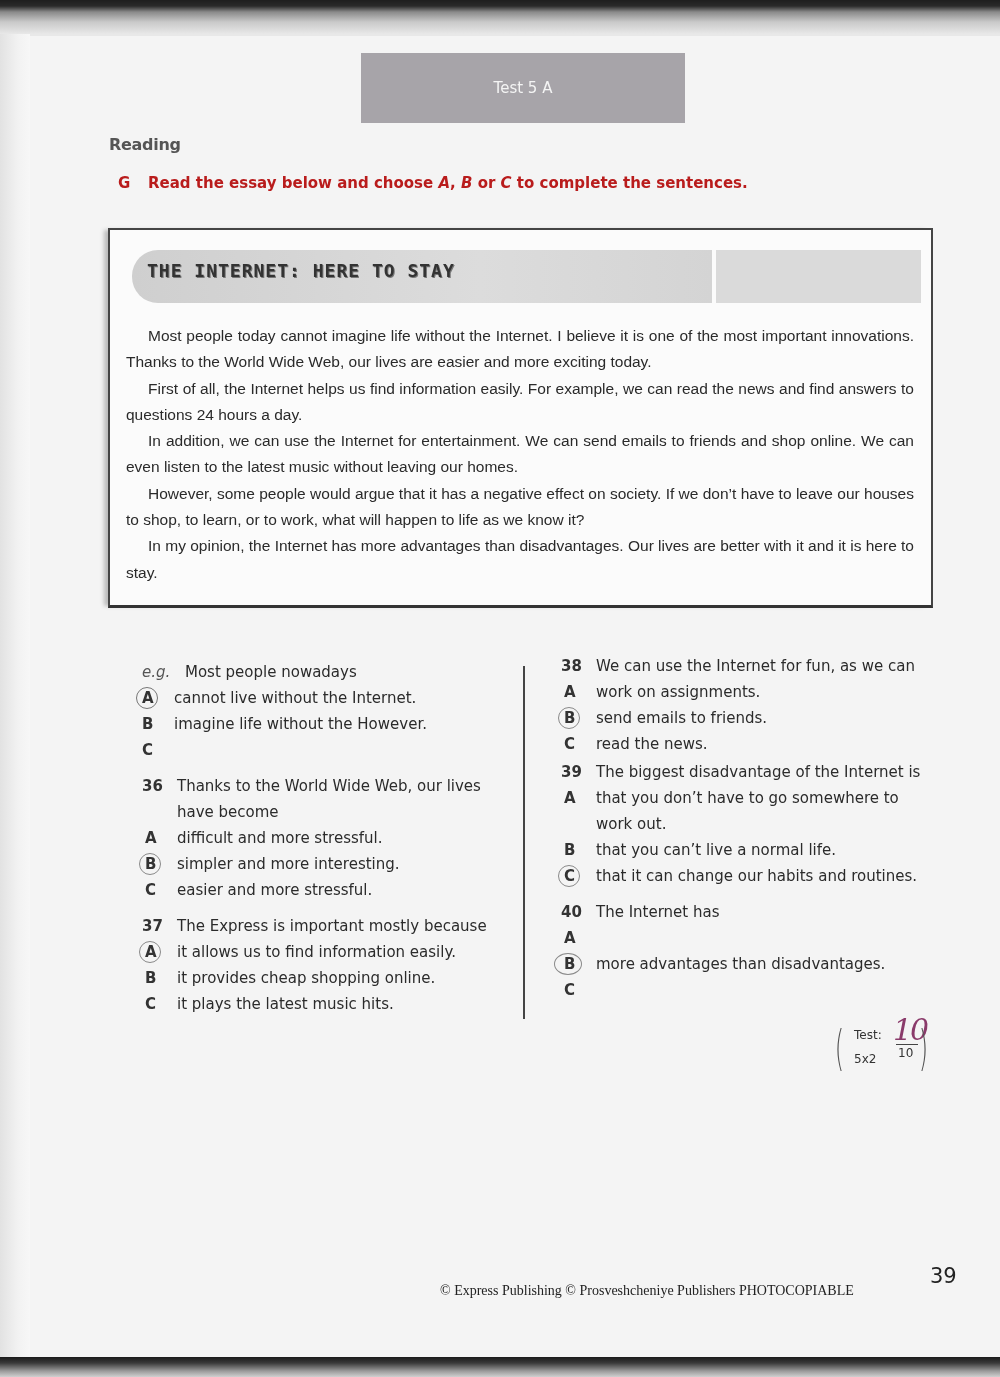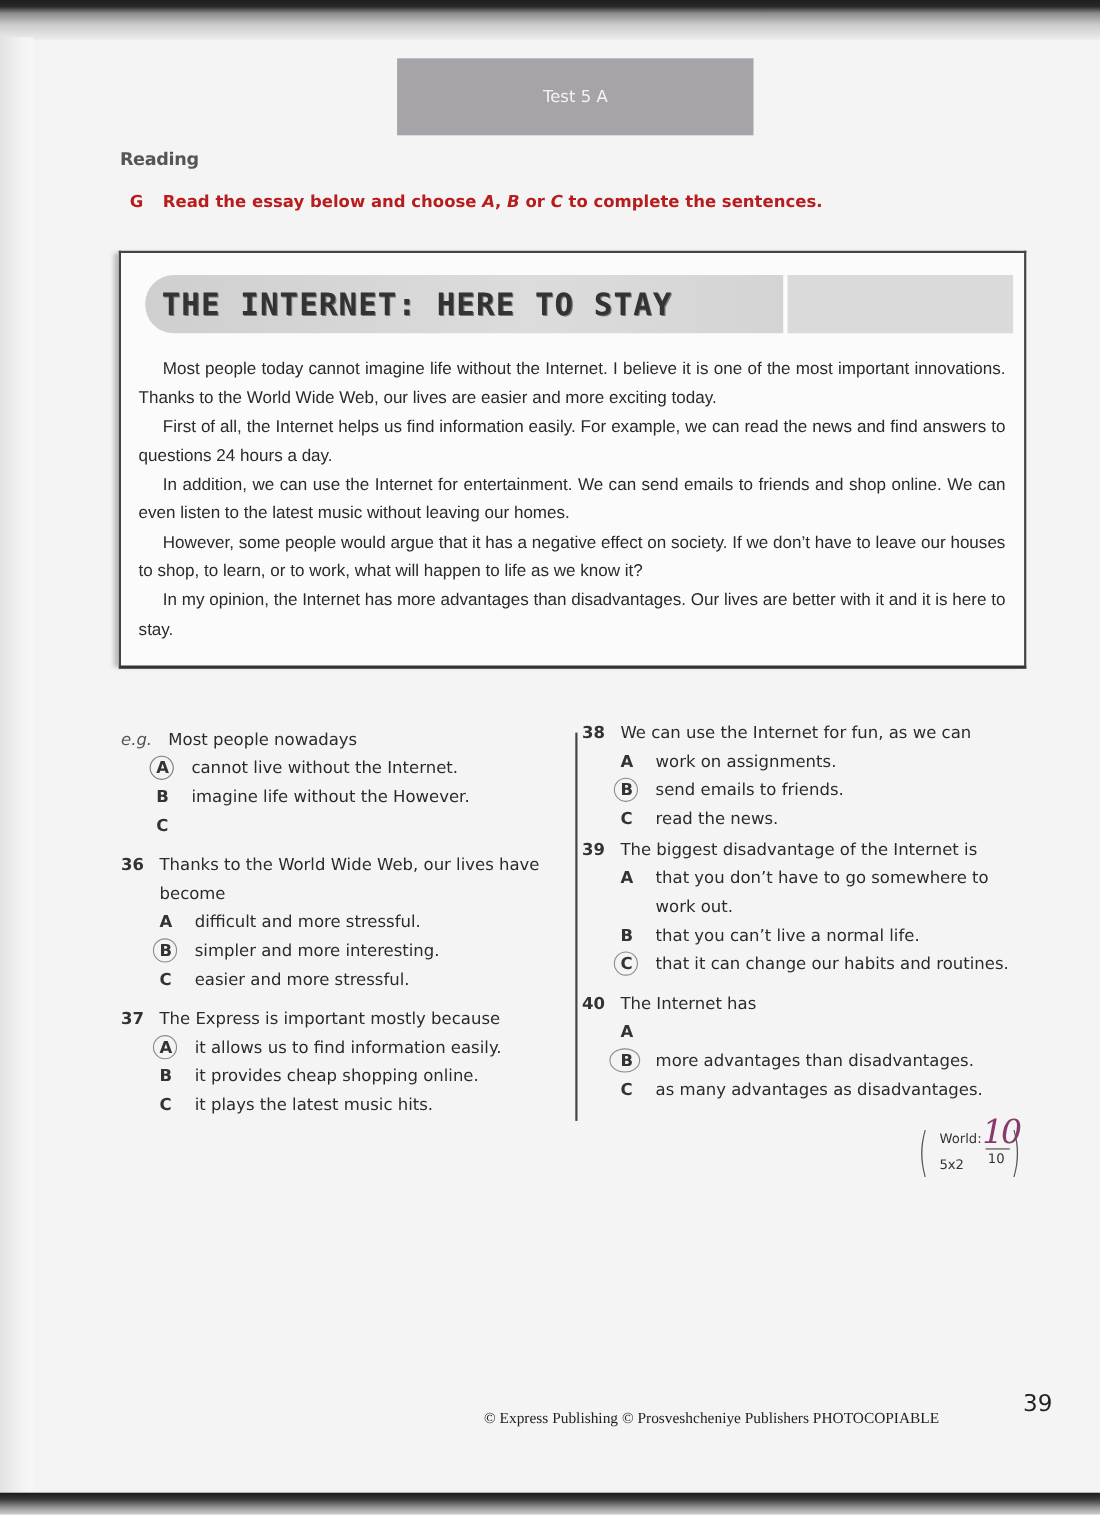--- a/index.html
+++ b/index.html
@@ -59,21 +59,21 @@
     background: linear-gradient(90deg, #cfcfcf, #dcdcdc 60%, #d4d4d4);
     border-radius: 26px 0 0 26px;
   }
   .essay-banner-right {
     position: absolute; left: 606px; top: 20px; width: 205px; height: 53px;
     background: #dadada;
   }
   .essay-title {
     position: absolute; left: 37px; top: 30px;
     font-family: "DejaVu Sans Mono", monospace;
-    font-weight: bold; font-size: 28px; letter-spacing: 1px;
+    font-weight: bold; font-size: 18px; letter-spacing: 1px;
     color: #333;
     text-shadow: 1px 1px 0 #777;
     white-space: nowrap;
   }
   .essay-body {
     position: absolute; left: 16px; top: 93px; width: 788px;
     font-family: "Liberation Sans", sans-serif;
     font-size: 15.5px; line-height: 26.3px; color: #2a2a2a;
     text-align: justify;
   }
@@ -86,21 +86,21 @@
     position: absolute; left: 529px; top: 619px; width: 410px;
   }
   .col-divider {
     position: absolute; left: 523px; top: 632px; width: 2px; height: 353px;
     background: #444;
   }
   .question { margin-bottom: 10px; }
   .q-stem {
     display: flex; font-size: 15px; line-height: 26px; color: #2b2b2b;
   }
-  .q-num { width: 35px; flex: none; font-weight: bold; color: #333; }
+  .q-num { width: 35px; flex: none; font-weight: bold; color: #333; margin-left: 32px; }
   .q-num.eg { font-style: italic; font-weight: normal; color: #555; width: 43px; }
   .q-text { flex: 1; }
   .option {
     display: flex; font-size: 15px; line-height: 26px; color: #2b2b2b;
     padding-left: 35px;
   }
   .option .opt-letter {
     width: 32px; flex: none; font-weight: bold; color: #333; position: relative;
   }
   .option .opt-letter .circle {
@@ -273,28 +273,27 @@
       </div>
       <div class="option">
         <span class="opt-letter">A</span>
       </div>
       <div class="option">
         <span class="opt-letter"><span class="circle pen" style="width:28px;left:-10px;"></span><span>B</span></span>
         <span class="opt-text">more advantages than disadvantages.</span>
       </div>
       <div class="option">
         <span class="opt-letter">C</span>
-        <span class="opt-text">as many advantages as disadvantages.</span>
       </div>
     </div>
   </div>
 
   <div class="marks">
     <span class="paren-l">(</span>
-    <span class="label">World:</span>
+    <span class="label">Test:</span>
     <span class="formula">5x2</span>
     <span class="score">10</span>
     <span class="score-line"></span>
     <span class="total">10</span>
     <span class="paren-r">)</span>
   </div>
 
   <div class="footer-copy">© Express Publishing © Prosveshcheniye Publishers PHOTOCOPIABLE</div>
   <div class="page-number">39</div>
 </div>

